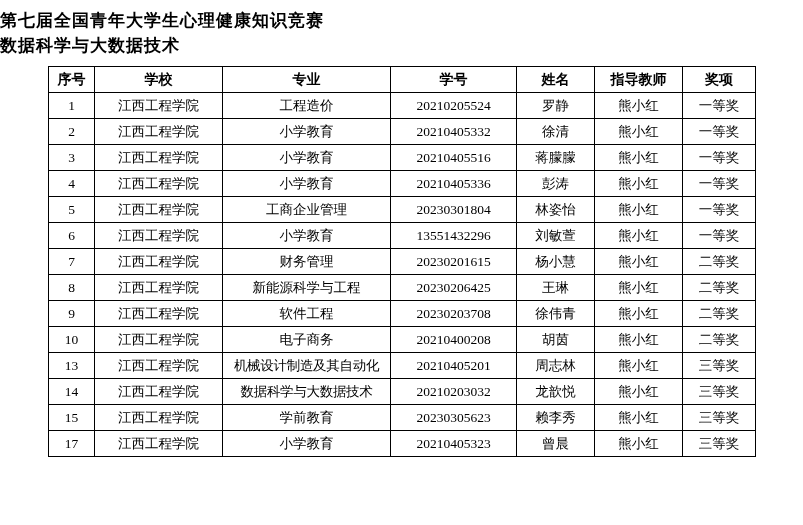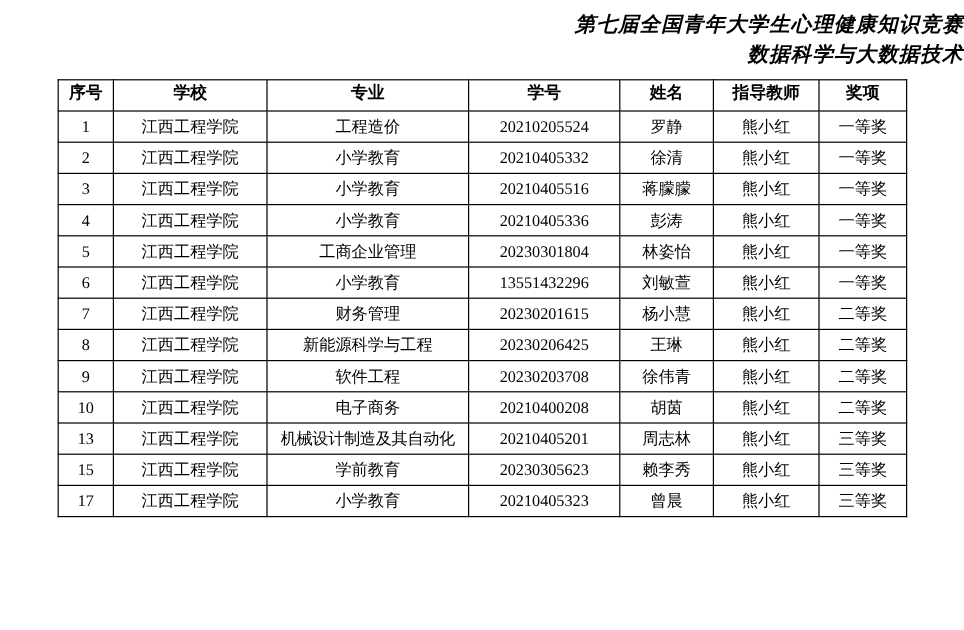--- a/index.html
+++ b/index.html
@@ -15,23 +15,22 @@
     color: #000000;
   }
   .page {
     width: 803px;
     height: 525px;
     position: relative;
     box-sizing: border-box;
     padding: 0;
   }
   .title-block {
-    text-align: right;
+    text-align: left;
     padding-top: 8px;
-    font-style: italic;
   }
   .title-line {
     font-size: 17px;
     font-weight: bold;
     letter-spacing: 1px;
     line-height: 25px;
   }
   .table-wrap {
     padding: 8px 48px 0 48px;
   }
@@ -48,21 +47,20 @@
     font-size: 13.5px;
     height: 25px;
     line-height: 25px;
     padding: 0 2px;
     white-space: nowrap;
     overflow: hidden;
   }
   table.award-table th {
     font-weight: bold;
     font-size: 14px;
-    font-family: Liberation Mono, monospace;
   }
   col.c-index  { width: 46px; }
   col.c-school { width: 128px; }
   col.c-major  { width: 168px; }
   col.c-sid    { width: 126px; }
   col.c-name   { width: 78px; }
   col.c-teacher{ width: 88px; }
   col.c-award  { width: 73px; }
 
   td.major-tight {
@@ -196,20 +194,29 @@
           <tr>
             <td>13</td>
             <td>江西工程学院</td>
             <td class="major-tight">机械设计制造及其自动化</td>
             <td>20210405201</td>
             <td>周志林</td>
             <td>熊小红</td>
             <td>三等奖</td>
           </tr>
           <tr>
+            <td>14</td>
+            <td>江西工程学院</td>
+            <td class="major-tight">数据科学与大数据技术</td>
+            <td>20210203032</td>
+            <td>龙歆悦</td>
+            <td>熊小红</td>
+            <td>三等奖</td>
+          </tr>
+          <tr>
             <td>15</td>
             <td>江西工程学院</td>
             <td>学前教育</td>
             <td>20230305623</td>
             <td>赖李秀</td>
             <td>熊小红</td>
             <td>三等奖</td>
           </tr>
           <tr>
             <td>17</td>

